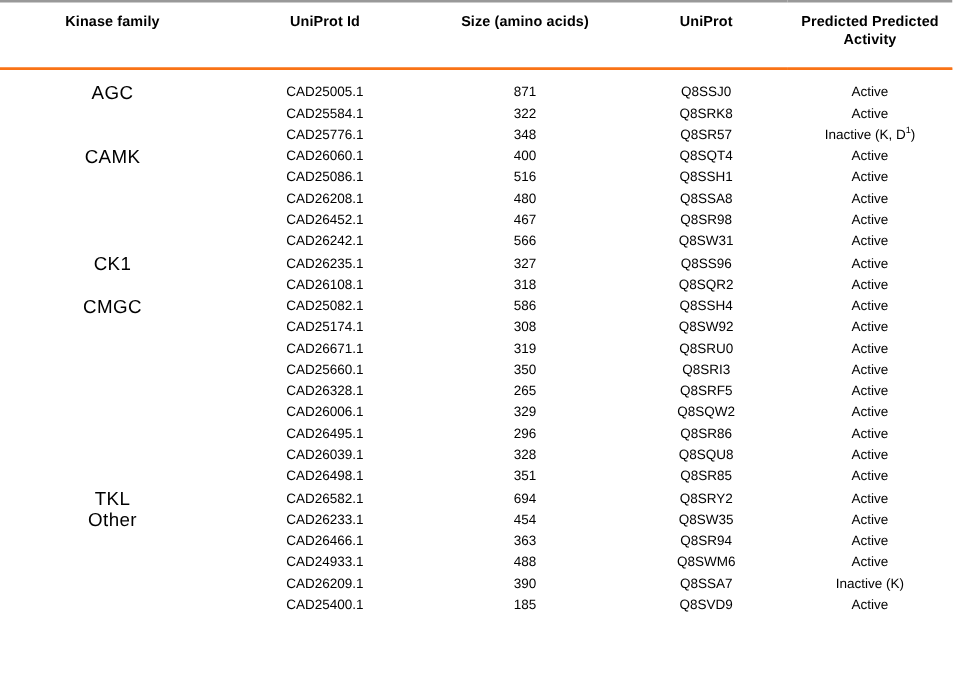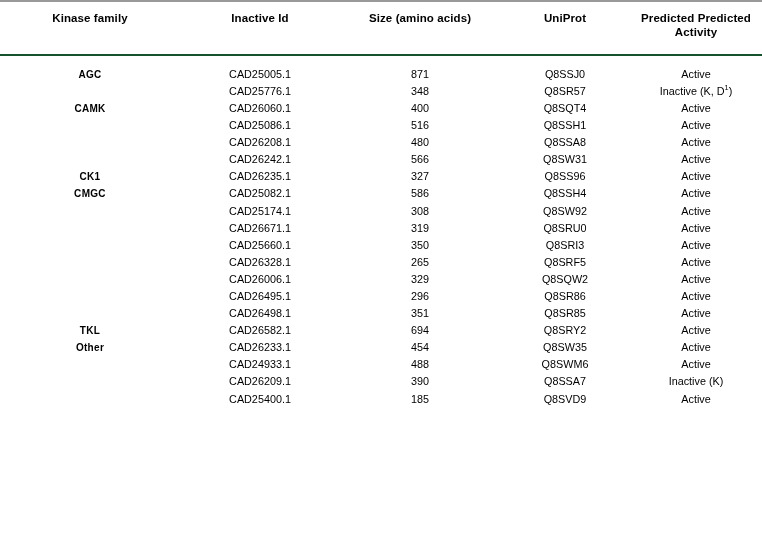--- a/index.html
+++ b/index.html
@@ -25,21 +25,21 @@
 
   table.kinase-table {
     width: 100%;
     border-collapse: collapse;
     table-layout: fixed;
   }
 
   
   thead tr.header-row {
     border-top: 2px solid #999999;
-    border-bottom: 2px solid #14532d;
+    border-bottom: 2px solid #f97316;
   }
   thead th {
     font-size: 11.5px;
     font-weight: bold;
     text-align: center;
     vertical-align: top;
     padding: 9px 2px 14px 2px;
     line-height: 1.25;
     letter-spacing: 0.1px;
   }
@@ -54,22 +54,22 @@
   
   tbody tr { height: 17.1px; }
   tbody td {
     font-size: 10.8px;
     text-align: center;
     padding: 0;
     line-height: 17.1px;
     white-space: nowrap;
   }
   tbody td.family {
-    font-weight: bold;
-    font-size: 10px;
+    font-weight: normal;
+    font-size: 15px;
     letter-spacing: 0.3px;
   }
   tbody td.protein,
   tbody td.size,
   tbody td.uniprot,
   tbody td.activity {
     font-weight: normal;
   }
   tbody tr.first-body-row td { padding-top: 10px; line-height: 17.1px; }
 
@@ -87,36 +87,43 @@
     <colgroup>
       <col class="c-family">
       <col class="c-protein">
       <col class="c-size">
       <col class="c-uniprot">
       <col class="c-activity">
     </colgroup>
     <thead>
       <tr class="header-row">
         <th>Kinase family</th>
-        <th>Inactive Id</th>
+        <th>UniProt Id</th>
         <th>Size (amino acids)</th>
         <th>UniProt</th>
         <th>Predicted Predicted Activity</th>
       </tr>
     </thead>
     <tbody id="table-body">
         <tr class="first-body-row">
           <td class="family">AGC</td>
           <td class="protein">CAD25005.1</td>
           <td class="size">871</td>
           <td class="uniprot">Q8SSJ0</td>
           <td class="activity">Active</td>
         </tr>
         <tr>
           <td class="family"></td>
+          <td class="protein">CAD25584.1</td>
+          <td class="size">322</td>
+          <td class="uniprot">Q8SRK8</td>
+          <td class="activity">Active</td>
+        </tr>
+        <tr>
+          <td class="family"></td>
           <td class="protein">CAD25776.1</td>
           <td class="size">348</td>
           <td class="uniprot">Q8SR57</td>
           <td class="activity">Inactive (K, D<sup class="sup-mark">1</sup>)</td>
         </tr>
         <tr>
           <td class="family">CAMK</td>
           <td class="protein">CAD26060.1</td>
           <td class="size">400</td>
           <td class="uniprot">Q8SQT4</td>
@@ -131,33 +138,47 @@
         </tr>
         <tr>
           <td class="family"></td>
           <td class="protein">CAD26208.1</td>
           <td class="size">480</td>
           <td class="uniprot">Q8SSA8</td>
           <td class="activity">Active</td>
         </tr>
         <tr>
           <td class="family"></td>
+          <td class="protein">CAD26452.1</td>
+          <td class="size">467</td>
+          <td class="uniprot">Q8SR98</td>
+          <td class="activity">Active</td>
+        </tr>
+        <tr>
+          <td class="family"></td>
           <td class="protein">CAD26242.1</td>
           <td class="size">566</td>
           <td class="uniprot">Q8SW31</td>
           <td class="activity">Active</td>
         </tr>
         <tr>
           <td class="family">CK1</td>
           <td class="protein">CAD26235.1</td>
           <td class="size">327</td>
           <td class="uniprot">Q8SS96</td>
           <td class="activity">Active</td>
         </tr>
         <tr>
+          <td class="family"></td>
+          <td class="protein">CAD26108.1</td>
+          <td class="size">318</td>
+          <td class="uniprot">Q8SQR2</td>
+          <td class="activity">Active</td>
+        </tr>
+        <tr>
           <td class="family">CMGC</td>
           <td class="protein">CAD25082.1</td>
           <td class="size">586</td>
           <td class="uniprot">Q8SSH4</td>
           <td class="activity">Active</td>
         </tr>
         <tr>
           <td class="family"></td>
           <td class="protein">CAD25174.1</td>
           <td class="size">308</td>
@@ -194,20 +215,27 @@
         </tr>
         <tr>
           <td class="family"></td>
           <td class="protein">CAD26495.1</td>
           <td class="size">296</td>
           <td class="uniprot">Q8SR86</td>
           <td class="activity">Active</td>
         </tr>
         <tr>
           <td class="family"></td>
+          <td class="protein">CAD26039.1</td>
+          <td class="size">328</td>
+          <td class="uniprot">Q8SQU8</td>
+          <td class="activity">Active</td>
+        </tr>
+        <tr>
+          <td class="family"></td>
           <td class="protein">CAD26498.1</td>
           <td class="size">351</td>
           <td class="uniprot">Q8SR85</td>
           <td class="activity">Active</td>
         </tr>
         <tr>
           <td class="family">TKL</td>
           <td class="protein">CAD26582.1</td>
           <td class="size">694</td>
           <td class="uniprot">Q8SRY2</td>
@@ -215,20 +243,27 @@
         </tr>
         <tr>
           <td class="family">Other</td>
           <td class="protein">CAD26233.1</td>
           <td class="size">454</td>
           <td class="uniprot">Q8SW35</td>
           <td class="activity">Active</td>
         </tr>
         <tr>
           <td class="family"></td>
+          <td class="protein">CAD26466.1</td>
+          <td class="size">363</td>
+          <td class="uniprot">Q8SR94</td>
+          <td class="activity">Active</td>
+        </tr>
+        <tr>
+          <td class="family"></td>
           <td class="protein">CAD24933.1</td>
           <td class="size">488</td>
           <td class="uniprot">Q8SWM6</td>
           <td class="activity">Active</td>
         </tr>
         <tr>
           <td class="family"></td>
           <td class="protein">CAD26209.1</td>
           <td class="size">390</td>
           <td class="uniprot">Q8SSA7</td>

